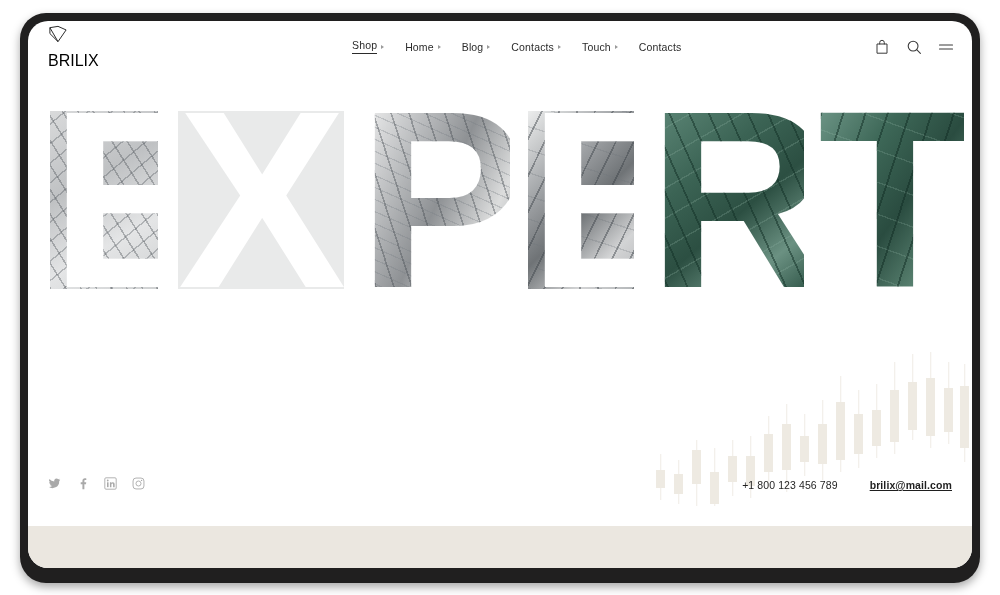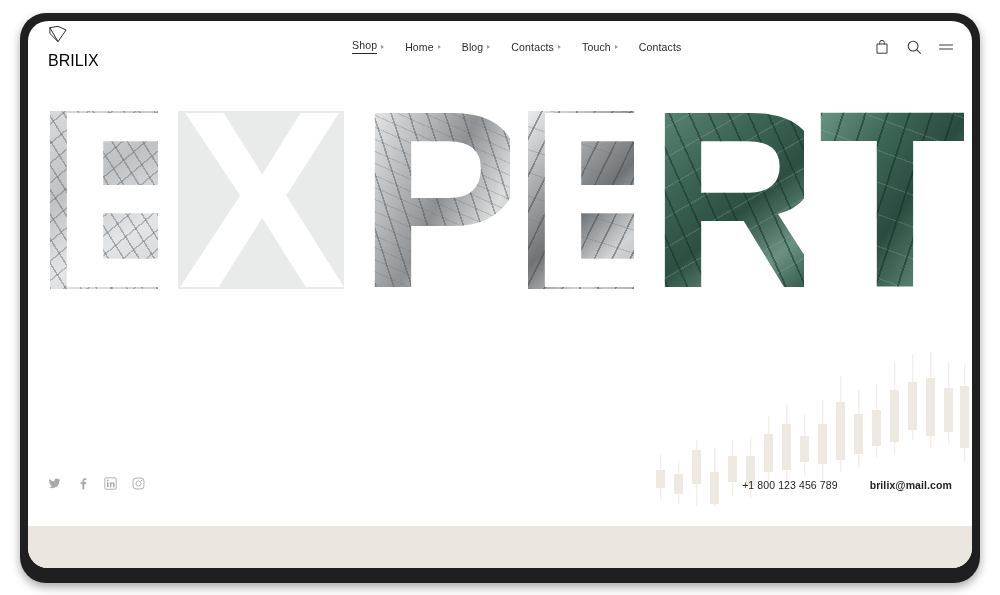--- a/index.html
+++ b/index.html
@@ -158,21 +158,21 @@
   }
   .social-icon { width: 13px; height: 13px; cursor: pointer; display: block; }
 
   #contact-bar {
     position: absolute; right: 20px; bottom: 77px;
     display: flex; align-items: center; gap: 32px;
   }
   .contact-link {
     font-size: 10.5px; color: #1f1f1f; letter-spacing: .1px; cursor: pointer;
   }
-  .contact-link.email { font-weight: 700; }
+  .contact-link.email { font-weight: 700; text-decoration: underline; }
 
   #beige-strip {
     position: absolute; left: 0; bottom: 0; width: 944px; height: 42px;
     background: #EBE7E0;
   }
 </style>
 </head>
 <body>
 
 <div id="device-frame">

